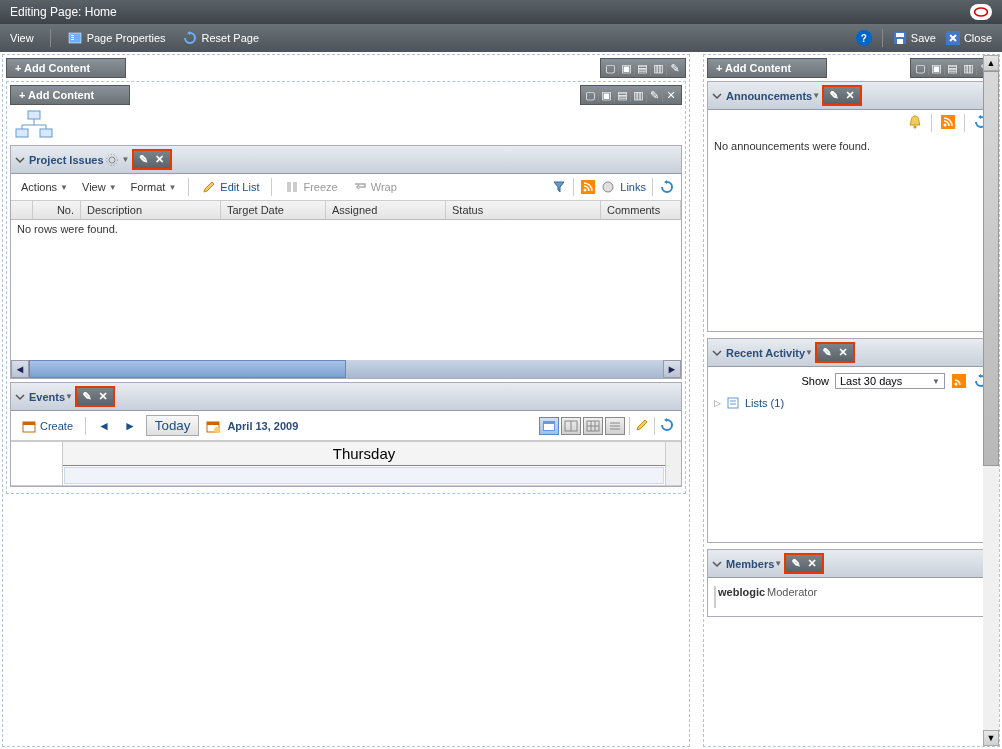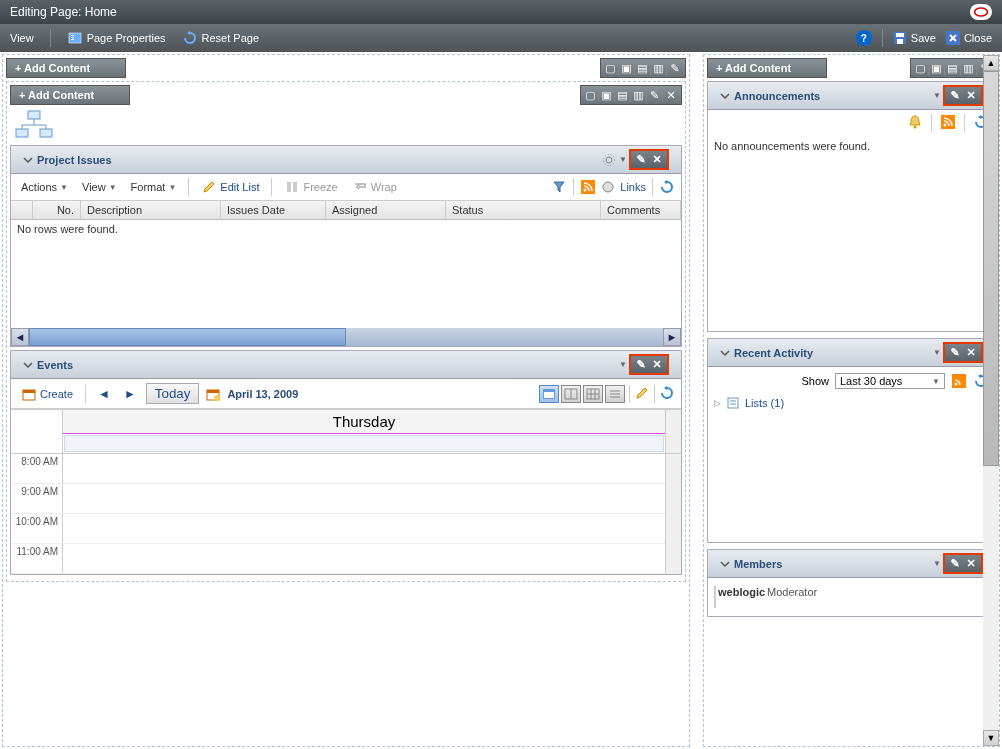--- a/index.html
+++ b/index.html
@@ -24,38 +24,38 @@
 
 .add-content-btn { background: linear-gradient(to bottom, #8b939a, #6b7378); color: #fff; border: 1px solid #555; padding: 3px 8px; font-size: 11px; font-weight: bold; cursor: pointer; width: 120px; text-align: left; }
 .add-row { display: flex; justify-content: space-between; align-items: center; }
 .toolbar-icons { display: flex; gap: 0; background: linear-gradient(to bottom, #8b939a, #6b7378); border: 1px solid #555; padding: 2px; }
 .toolbar-icons .ti { width: 16px; height: 14px; display: flex; align-items: center; justify-content: center; cursor: pointer; color: #fff; border-right: 1px solid #888; }
 .toolbar-icons .ti:last-child { border-right: none; }
 
 .org-chart-icon { width: 40px; height: 32px; margin: 4px 0 4px 4px; }
 
 .panel { border: 1px solid #aab; background: #fff; margin-bottom: 3px; }
-.panel-header { background: linear-gradient(to bottom, #e8ecf1, #c8d0da); border-bottom: 1px solid #99a; padding: 3px 12px; display: flex; align-items: center; justify-content: space-between; font-weight: bold; font-size: 11px; color: #2a4d7a; }
+.panel-header { background: linear-gradient(to bottom, #e8ecf1, #c8d0da); border-bottom: 1px solid #99a; padding: 3px 4px; display: flex; align-items: center; font-weight: bold; font-size: 11px; color: #2a4d7a; }
 .panel-header-left { display: flex; align-items: center; gap: 4px; }
 .panel-header-right { display: flex; align-items: center; gap: 2px; }
 .expand-icon { width: 10px; height: 10px; cursor: pointer; }
 .panel-ctl { background: linear-gradient(to bottom, #7a828a, #5a626a); border: 1px solid #444; padding: 2px 4px; display: flex; gap: 4px; }
 .panel-ctl span { color: #fff; cursor: pointer; font-size: 11px; width: 12px; text-align: center; }
 .highlight-box { border: 2px solid #e63900; }
 
 .issues-toolbar { display: flex; align-items: center; padding: 3px 6px; gap: 6px; border-bottom: 1px solid #ccc; }
 .tb-btn { display: flex; align-items: center; gap: 3px; cursor: pointer; padding: 2px 4px; color: #333; }
 .tb-btn.disabled { color: #999; }
 .tb-sep { width: 1px; height: 18px; background: #ccc; margin: 0 2px; }
 .dropdown-arrow { font-size: 8px; color: #666; }
 .tb-right { margin-left: auto; display: flex; align-items: center; gap: 4px; }
 
 .table-header { display: flex; background: linear-gradient(to bottom, #f4f4f4, #e4e4e4); border-bottom: 1px solid #bbb; font-size: 11px; }
 .th { padding: 3px 6px; border-right: 1px solid #ccc; color: #333; }
-.table-body { padding: 3px 6px; font-size: 11px; color: #333; height: 108px; }
+.table-body { padding: 3px 6px; font-size: 11px; color: #333; height: 140px; }
 .hscroll { display: flex; align-items: center; height: 18px; background: #e8ecf1; }
 .hscroll .arrow { width: 18px; height: 18px; background: linear-gradient(to bottom, #d8e0ea, #b8c4d4); border: 1px solid #99a; display: flex; align-items: center; justify-content: center; cursor: pointer; color: #225; }
 .hscroll .track { flex: 1; background: linear-gradient(to bottom, #c8d4e4, #a8b8d0); height: 18px; }
 .hscroll .thumb { width: 50%; height: 100%; background: linear-gradient(to bottom, #a8c4e8, #7aa0d0); border: 1px solid #6688bb; }
 
 .events-toolbar { display: flex; align-items: center; padding: 4px 6px; gap: 6px; border-bottom: 1px solid #ccc; }
 .today-btn { background: linear-gradient(to bottom, #f8f8f8, #e0e0e0); border: 1px solid #aaa; padding: 2px 8px; cursor: pointer; color: #1a4d8a; }
 .date-text { color: #2a4d7a; font-weight: bold; }
 .nav-arrow { color: #1a4d8a; cursor: pointer; font-size: 12px; padding: 0 4px; }
 .view-btns { margin-left: auto; display: flex; gap: 2px; }
@@ -292,21 +292,21 @@
                   <path d="M7 2 A5 5 0 1 1 2 7" fill="none" stroke="#3388cc" stroke-width="2"></path>
                   <path d="M7 0 L7 4 L4 2 Z" fill="#3388cc"></path>
                 </svg>
               </span>
         </div>
       </div>
       <div class="table-header">
         <div class="th" style="width:22px"></div>
         <div class="th" style="width:48px;text-align:right"><span>No.</span></div>
         <div class="th" style="width:140px"><span>Description</span></div>
-        <div class="th" style="width:105px"><span>Issues Date</span></div>
+        <div class="th" style="width:105px"><span>Target Date</span></div>
         <div class="th" style="width:120px"><span>Assigned</span></div>
         <div class="th" style="width:155px"><span>Status</span></div>
         <div class="th" style="flex:1"><span>Comments</span></div>
       </div>
       <div class="table-body">No rows were found.</div>
       <div class="hscroll">
         <div class="arrow">◄</div>
         <div class="track">
               <div class="thumb"></div>
             </div>
@@ -399,41 +399,20 @@
         <div style="display:flex">
           <div style="width:52px;border-right:1px solid #ccc"></div>
           <div class="cal-day-header" style="flex:1">Thursday</div>
           <div class="cal-scroll"></div>
         </div>
         <div class="cal-allday">
               <div class="timecol"></div>
               <div class="daycol"></div>
               <div class="cal-scroll"></div>
             </div>
-        <div style="display:flex">
-          <div style="flex:1">
-            <div class="cal-row">
-                  <div class="timecol">8:00 AM</div>
-                  <div class="daycol"></div>
-                </div>
-            <div class="cal-row">
-                  <div class="timecol">9:00 AM</div>
-                  <div class="daycol"></div>
-                </div>
-            <div class="cal-row">
-                  <div class="timecol">10:00 AM</div>
-                  <div class="daycol"></div>
-                </div>
-            <div class="cal-row">
-                  <div class="timecol">11:00 AM</div>
-                  <div class="daycol"></div>
-                </div>
-          </div>
-          <div class="cal-scroll"></div>
-        </div>
       </div>
     </div>
     </div>
   </div>
 
   <div class="right-col">
     <div class="add-row">
       <button class="add-content-btn">+ Add Content</button>
       <div class="toolbar-icons">
         <span class="ti">▢</span>

